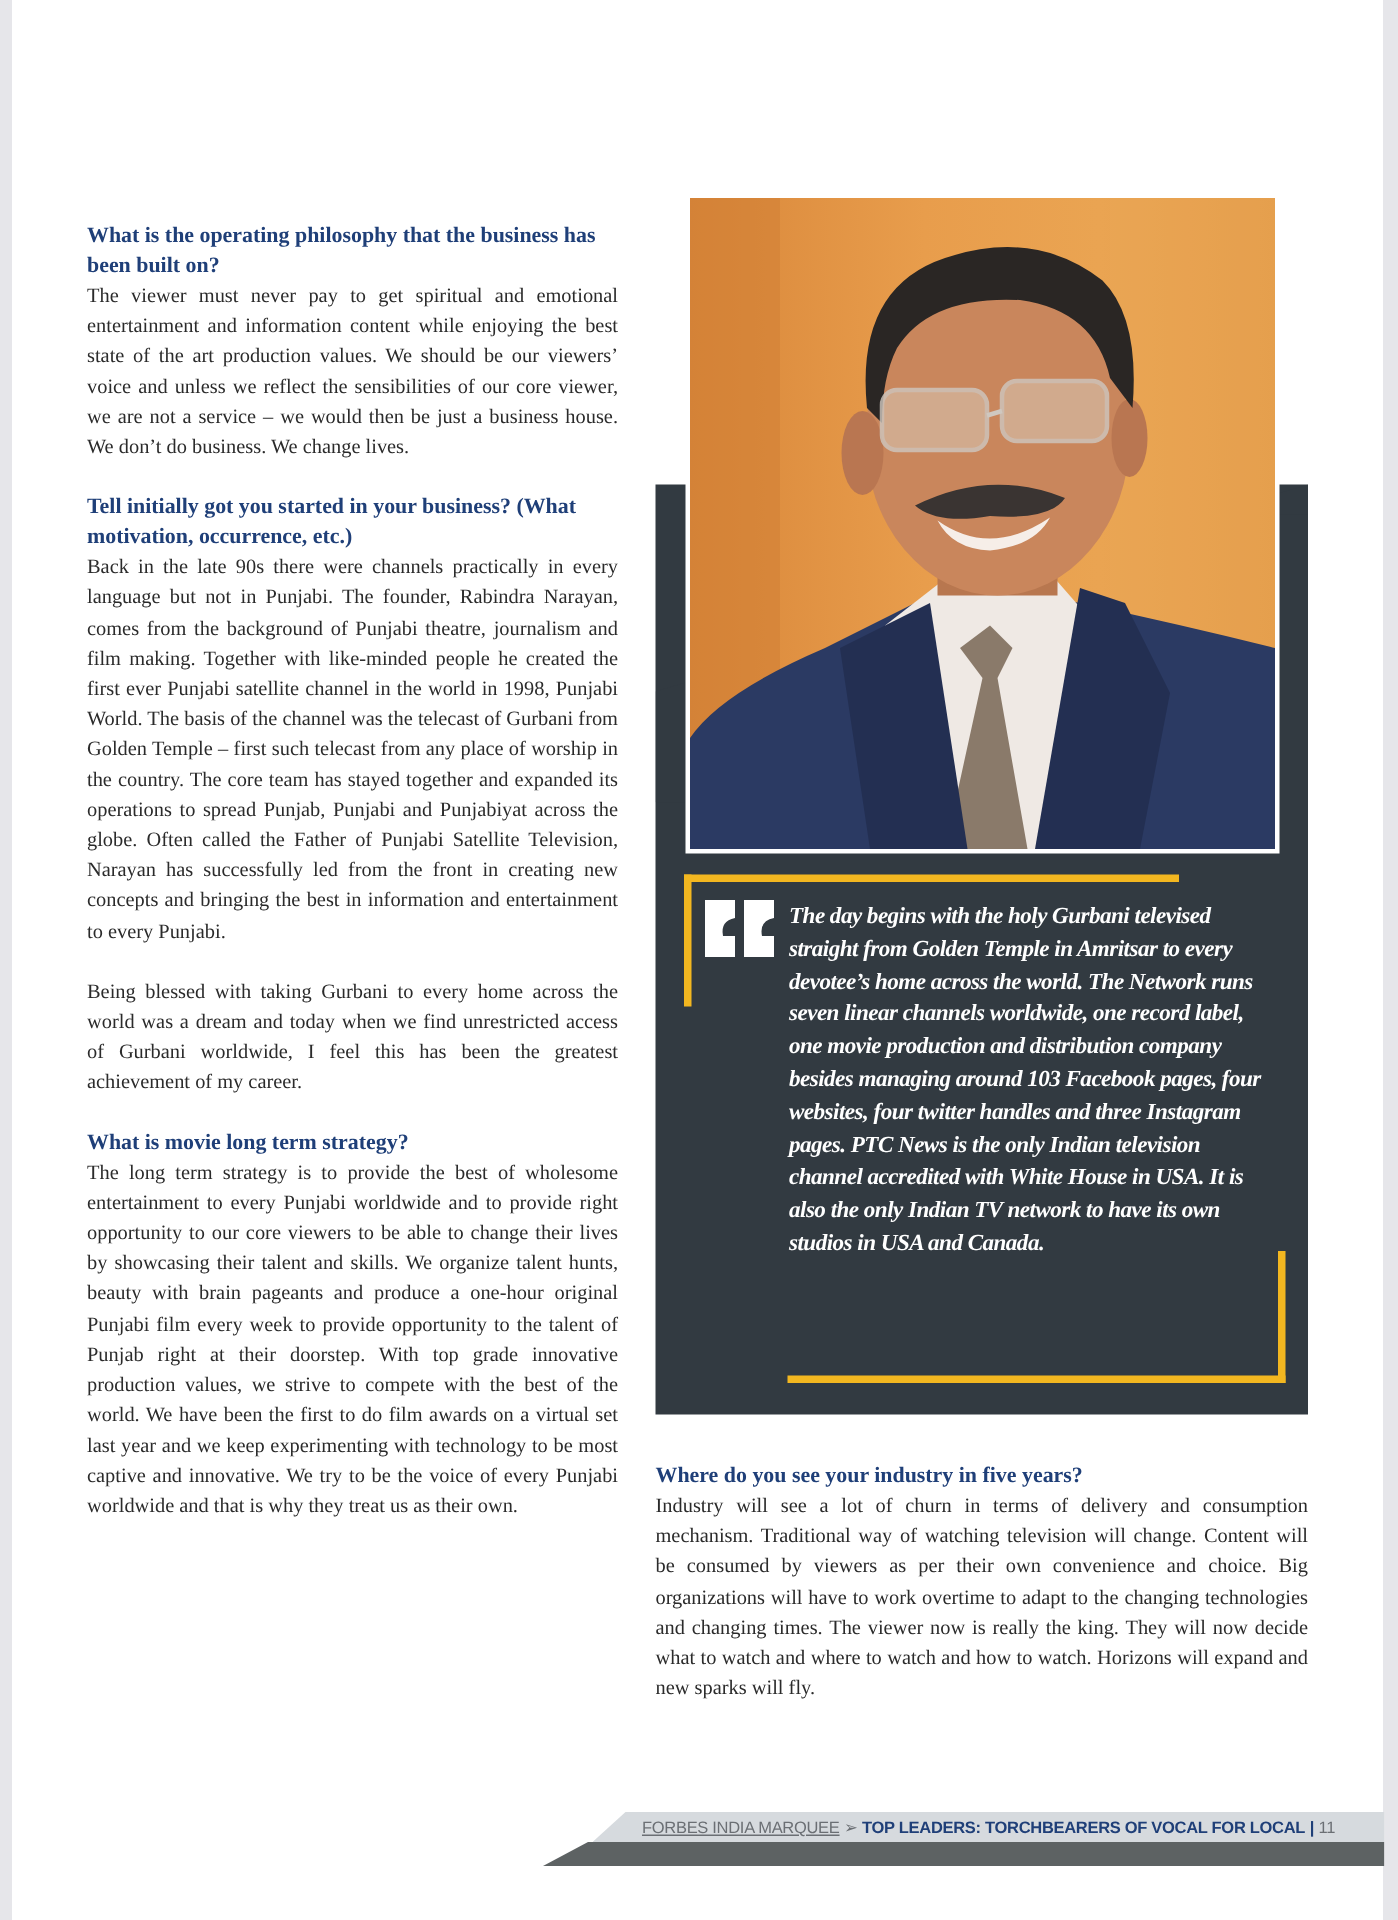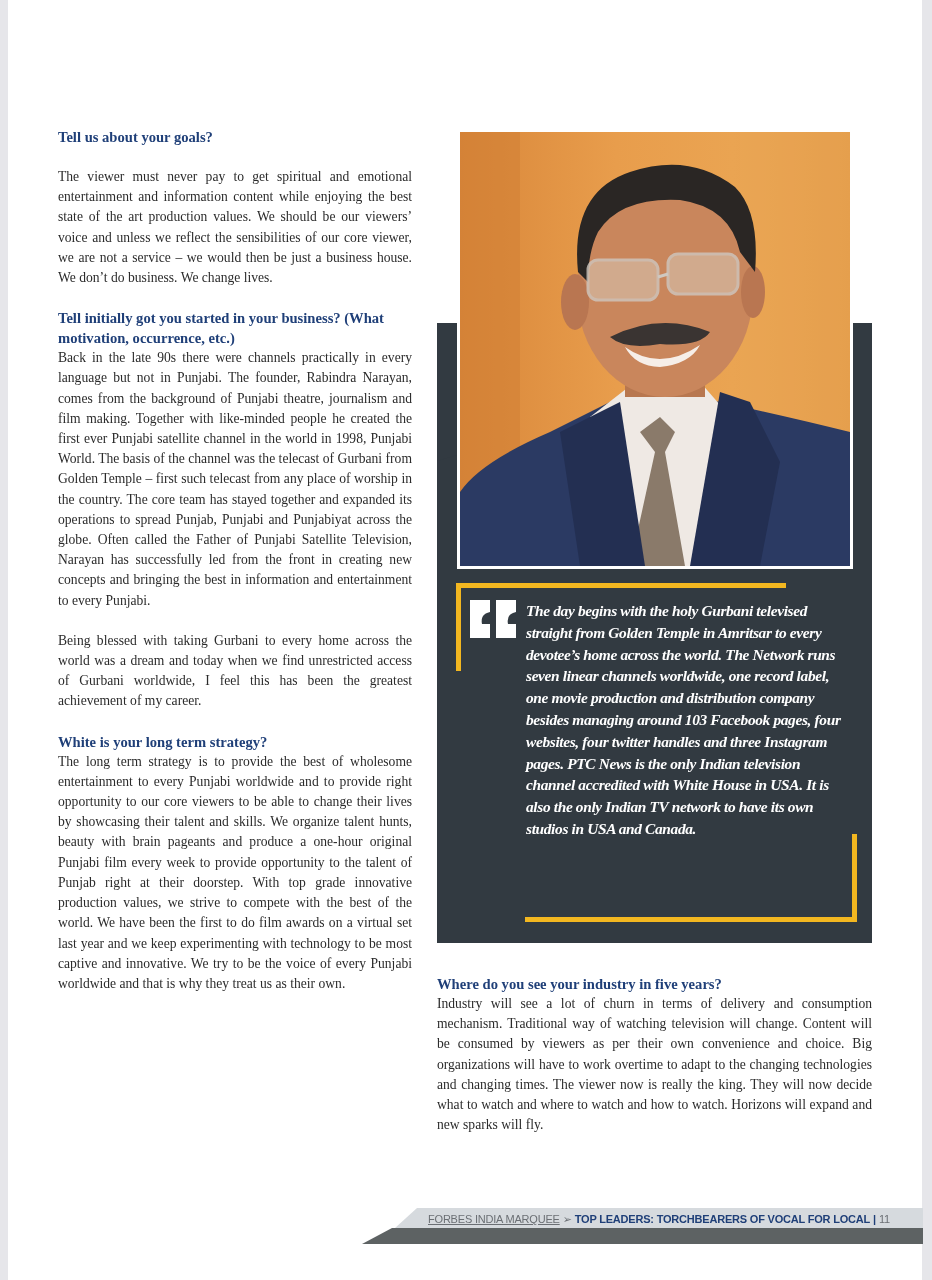--- a/index.html
+++ b/index.html
@@ -98,38 +98,38 @@
   .ft-sep { color:#1f3f78; font-weight:bold; margin:0 3px; }
   .ft-page { color:#6b6f74; }
 </style>
 </head>
 <body>
 
 <div class="page"></div>
 
 <div class="left-col">
   <div>
-    <p class="q">Tell us about your goals?</p>
   </div>
   <div class="gap"></div>
   <div>
+    <p class="q">What is the operating philosophy that the business has been built on?</p>
     <p class="a">The viewer must never pay to get spiritual and emotional entertainment and information content while enjoying the best state of the art production values. We should be our viewers’ voice and unless we reflect the sensibilities of our core viewer, we are not a service – we would then be just a business house. We don’t do business. We change lives.</p>
   </div>
   <div class="gap"></div>
   <div>
     <p class="q">Tell initially got you started in your business? (What motivation, occurrence, etc.)</p>
     <p class="a">Back in the late 90s there were channels practically in every language but not in Punjabi. The founder, Rabindra Narayan, comes from the background of Punjabi theatre, journalism and film making. Together with like-minded people he created the first ever Punjabi satellite channel in the world in 1998, Punjabi World. The basis of the channel was the telecast of Gurbani from Golden Temple – first such telecast from any place of worship in the country. The core team has stayed together and expanded its operations to spread Punjab, Punjabi and Punjabiyat across the globe. Often called the Father of Punjabi Satellite Television, Narayan has successfully led from the front in creating new concepts and bringing the best in information and entertainment to every Punjabi.</p>
   </div>
   <div class="gap"></div>
   <div>
     <p class="a">Being blessed with taking Gurbani to every home across the world was a dream and today when we find unrestricted access of Gurbani worldwide, I feel this has been the greatest achievement of my career.</p>
   </div>
   <div class="gap"></div>
   <div>
-    <p class="q">White is your long term strategy?</p>
+    <p class="q">What is movie long term strategy?</p>
     <p class="a">The long term strategy is to provide the best of wholesome entertainment to every Punjabi worldwide and to provide right opportunity to our core viewers to be able to change their lives by showcasing their talent and skills. We organize talent hunts, beauty with brain pageants and produce a one-hour original Punjabi film every week to provide opportunity to the talent of Punjab right at their doorstep. With top grade innovative production values, we strive to compete with the best of the world. We have been the first to do film awards on a virtual set last year and we keep experimenting with technology to be most captive and innovative. We try to be the voice of every Punjabi worldwide and that is why they treat us as their own.</p>
   </div>
 </div>
 
 <div class="dark-panel"></div>
 <div class="dark-left-tab"></div>
 <div class="dark-right-tab"></div>
 
 <div class="photo-frame"></div>
 <div class="photo">

